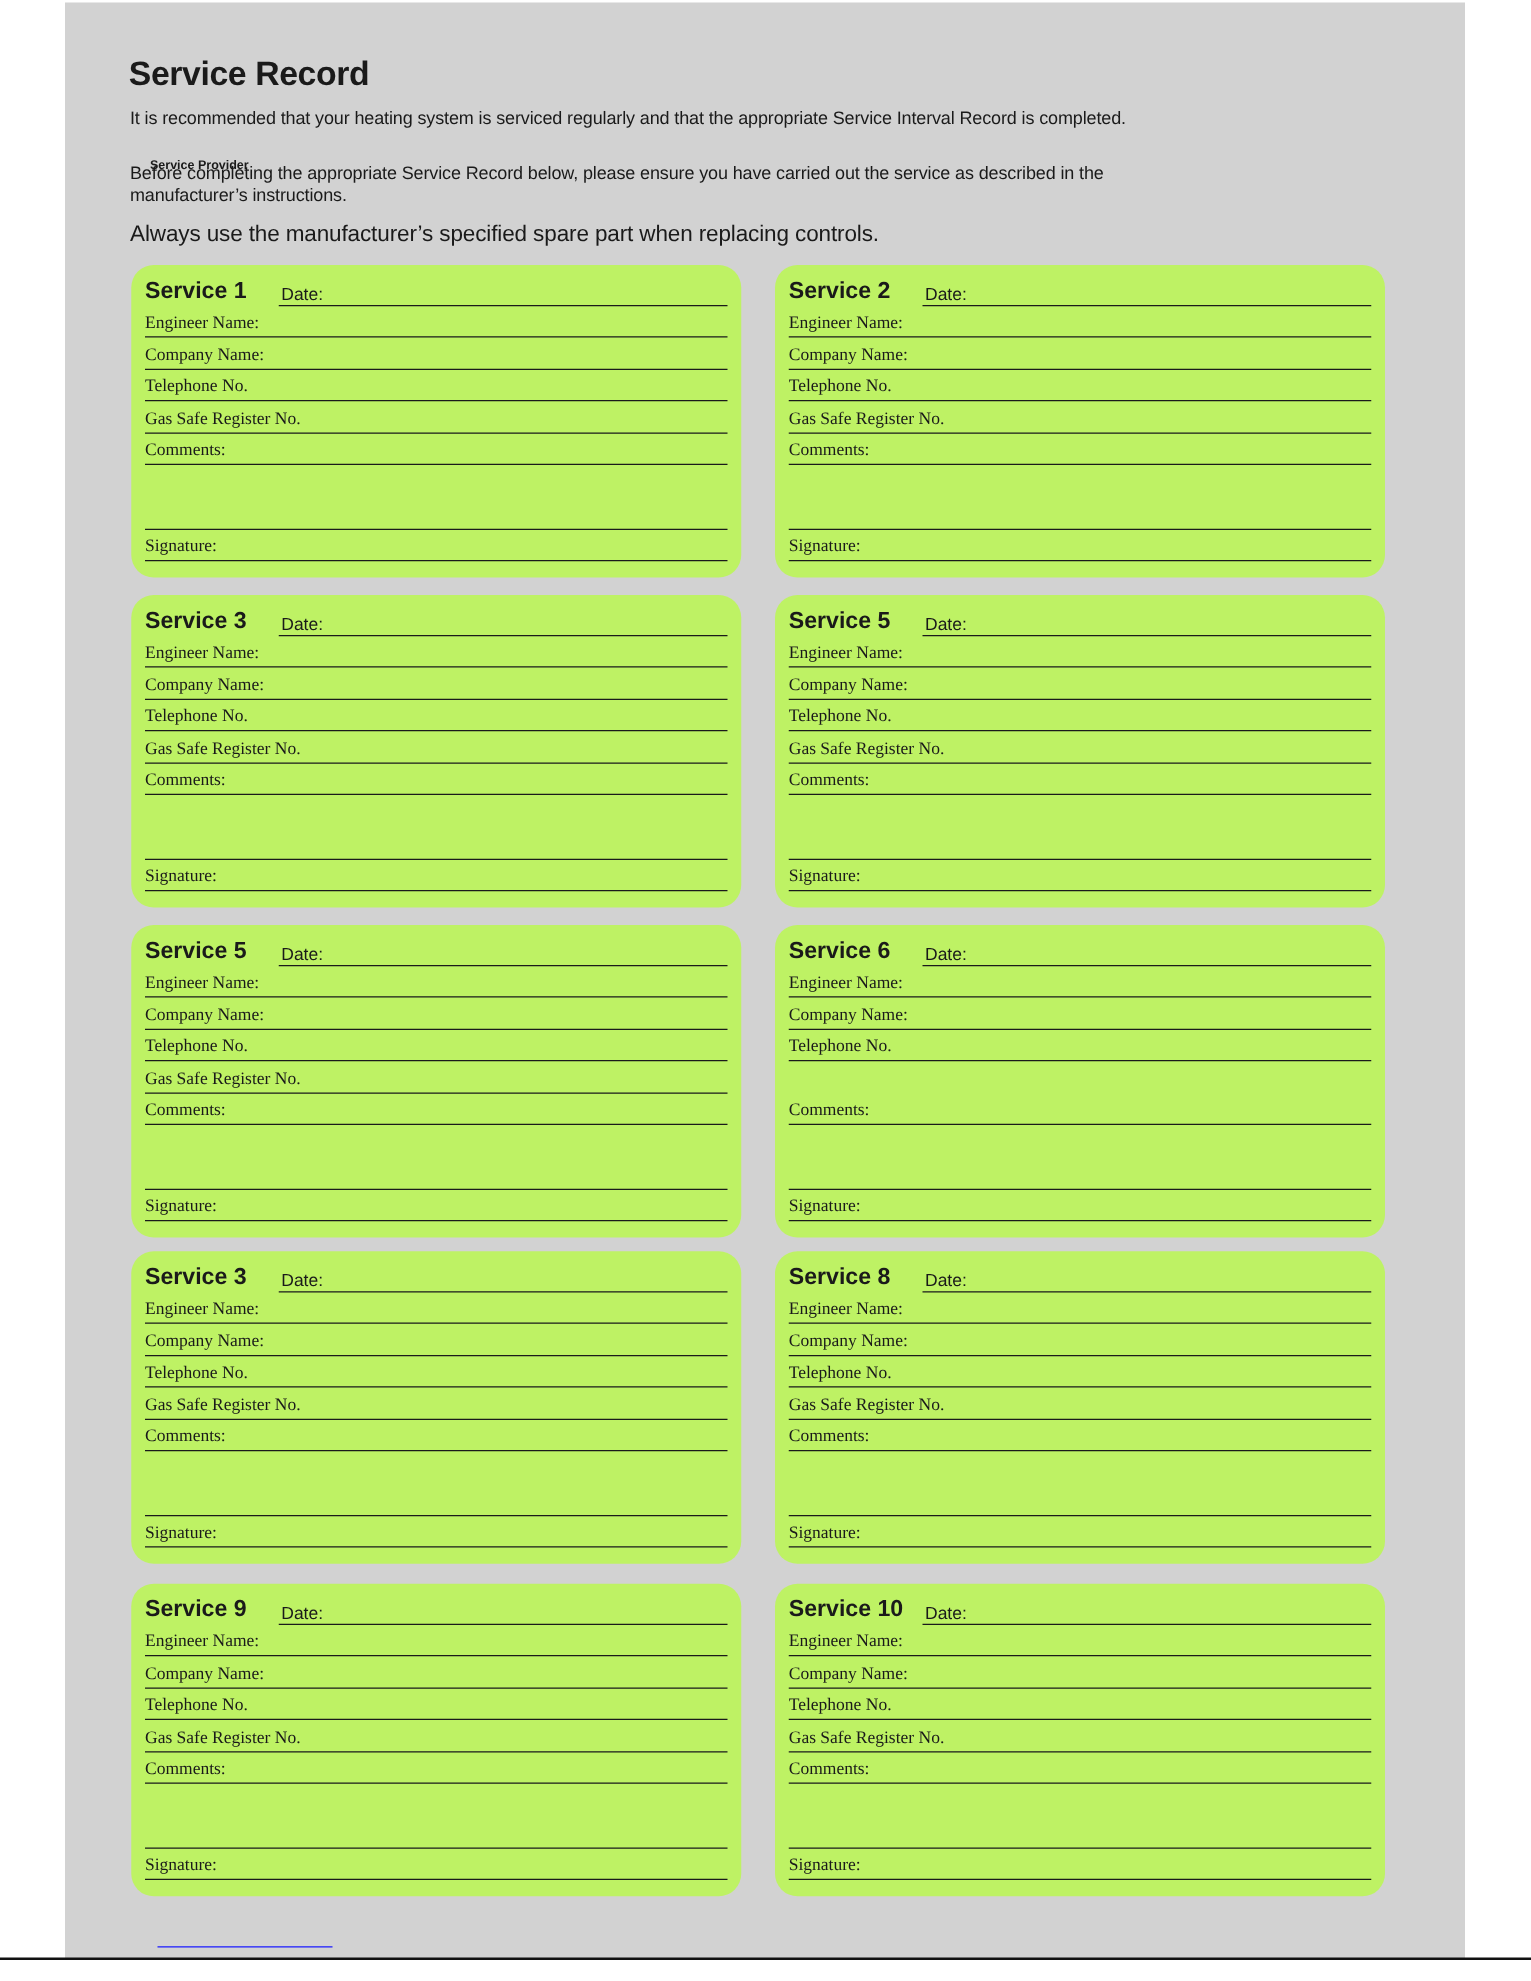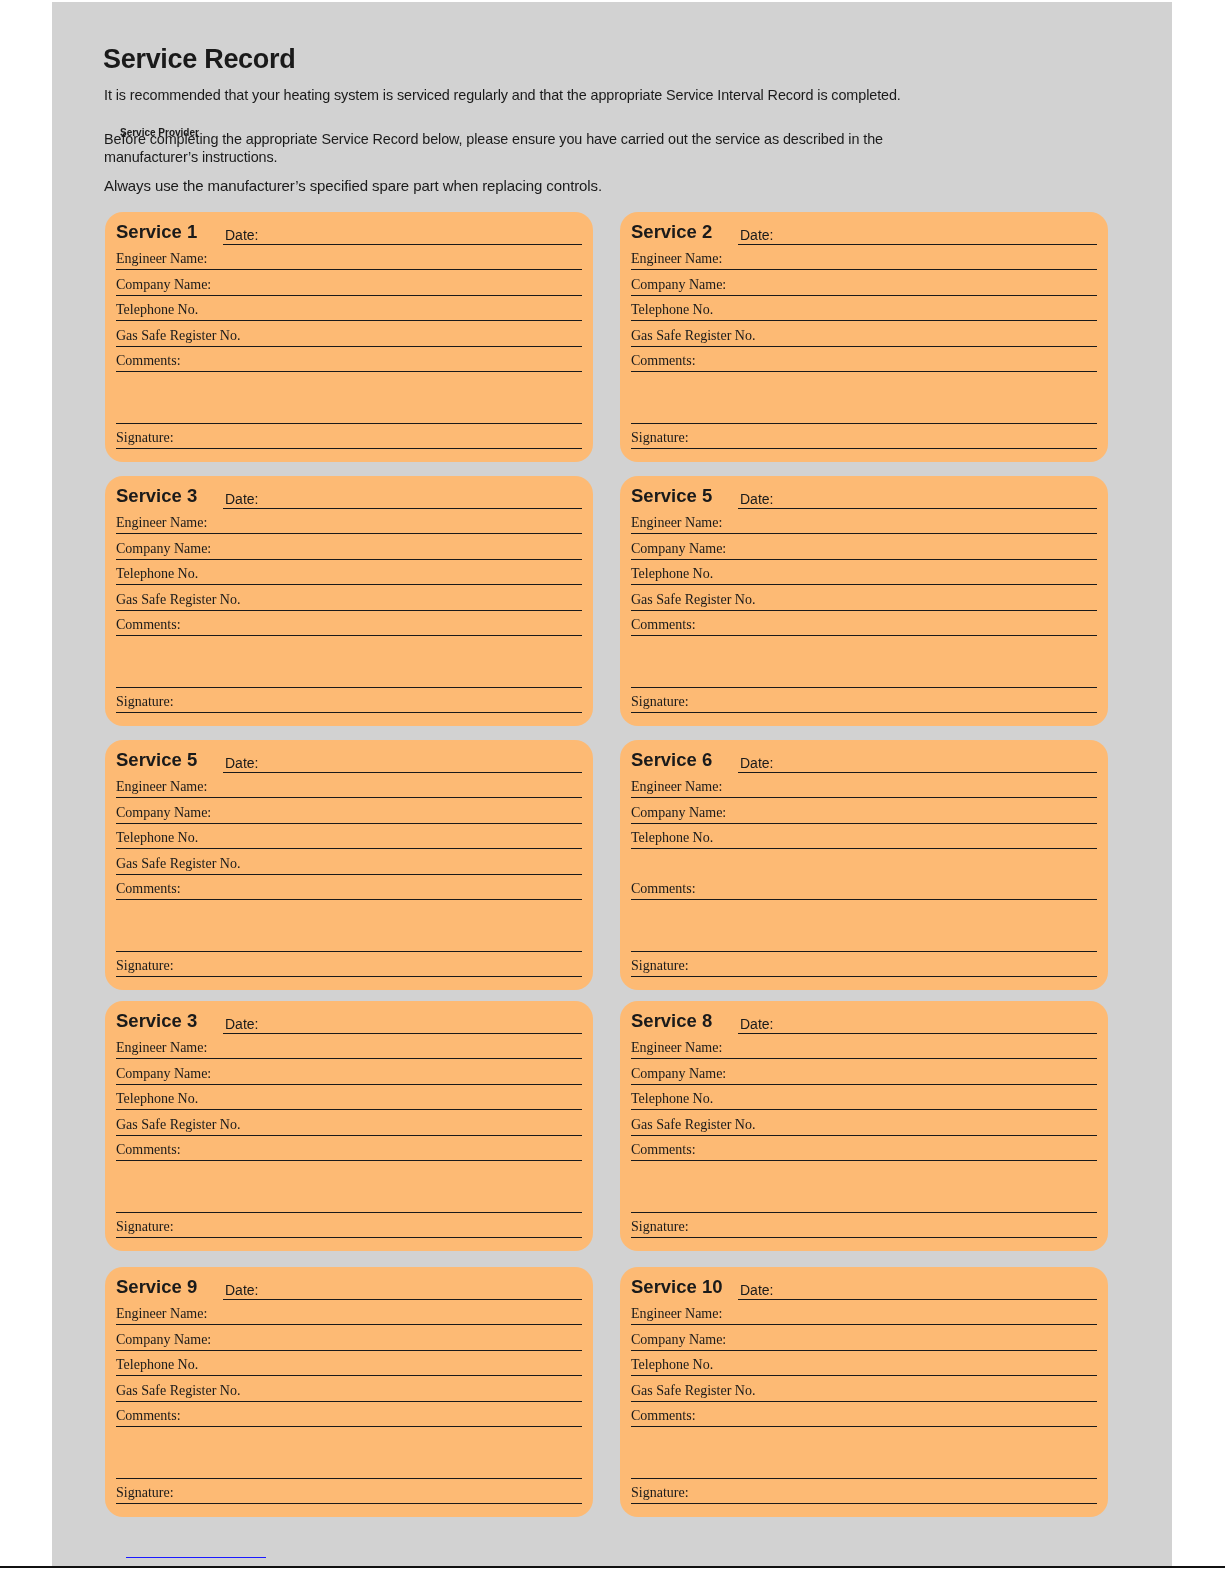--- a/index.html
+++ b/index.html
@@ -73,29 +73,29 @@
       width: 850px;
       font-size: 14.4px;
       line-height: 18px;
       margin: 0;
       letter-spacing: -0.1px;
     }
     .spare-text {
       position: absolute;
       left: 104px;
       top: 177px;
-      font-size: 15px;
+      font-size: 18px;
       margin: 0;
       letter-spacing: -0.1px;
     }
     .card {
       position: absolute;
       width: 488px;
       height: 250px;
-      background: #fdba74;
+      background: #bef264;
       border-radius: 18px;
     }
     .card .row {
       position: absolute;
       left: 11px;
       right: 11px;
       height: 25px;
       border-bottom: 1.3px solid #1a1a1a;
       box-sizing: border-box;
       font-family: Liberation Serif, serif;

